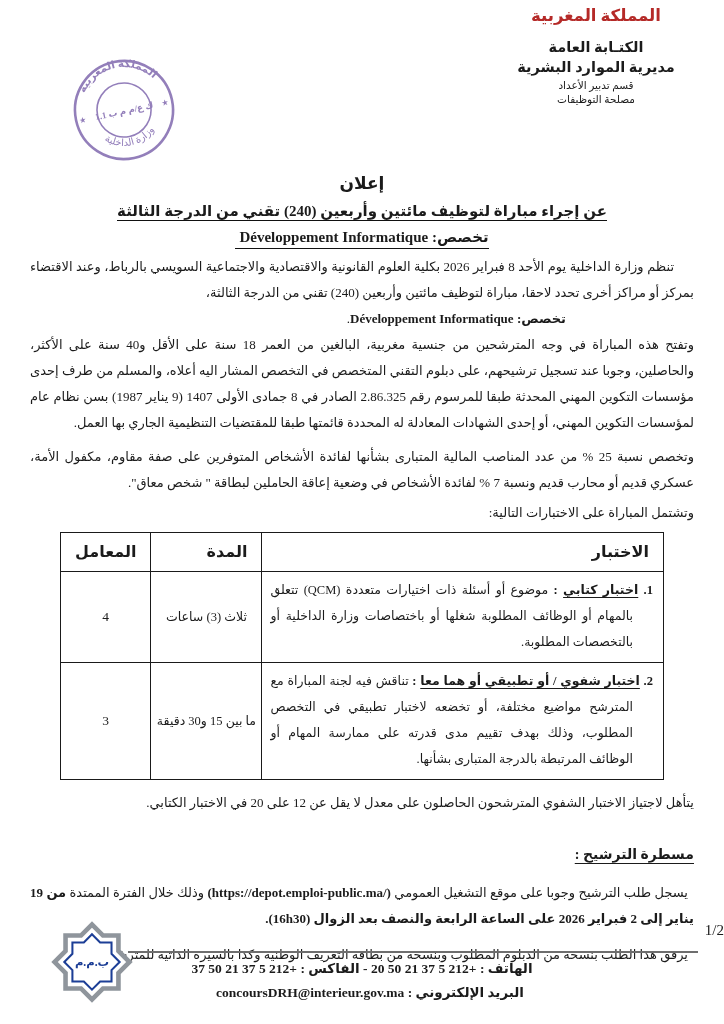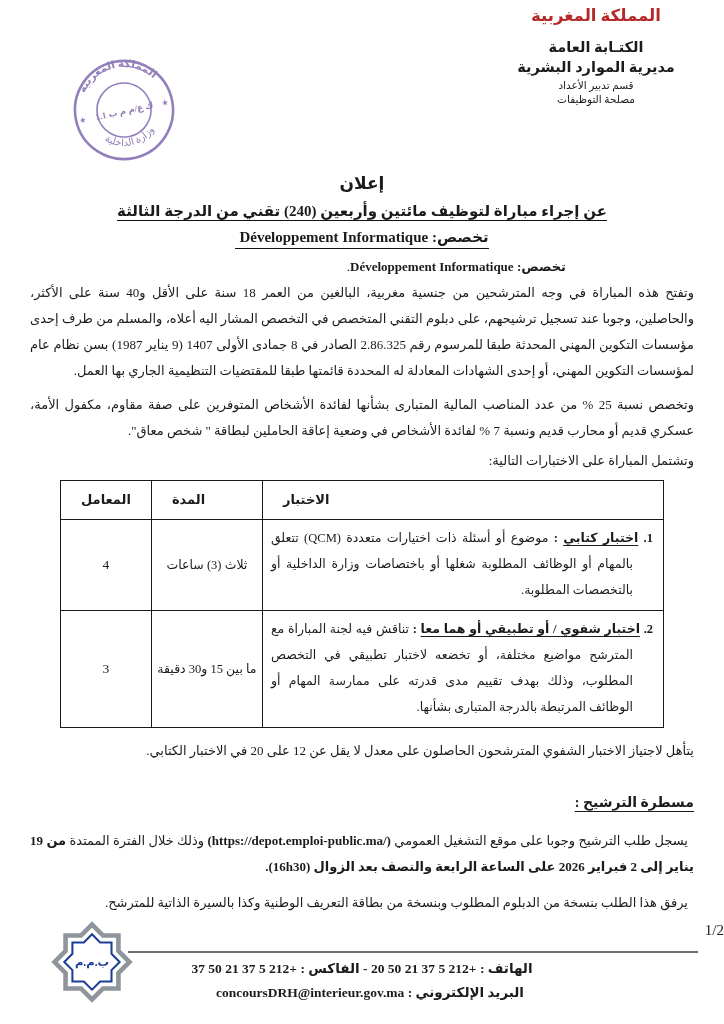--- a/index.html
+++ b/index.html
@@ -29,21 +29,21 @@
            font-size:13px;line-height:26px;}
   .content p{margin:0;}
   .p1{text-indent:20px;}
   .p1-tail{text-align:right;padding-left:0;padding-right:128px;margin-bottom:8px;}
   .p2{margin-bottom:8px !important;}
   .p3{margin-bottom:4px !important;}
   .tests-intro{margin-bottom:6px !important;}
   
   .doc-table{border-collapse:collapse;width:604px;margin:4px 30px 0 30px;direction:rtl;}
   .doc-table th,.doc-table td{border:1.8px solid #1a1a1a;}
-  .doc-table th{font-size:13px;font-weight:bold;padding:6px 20px;text-align:left;}
+  .doc-table th{font-size:16px;font-weight:bold;padding:6px 14px;text-align:right;}
   td.test-cell{padding:5px 10px 7px 8px;font-size:12.5px;line-height:26px;text-align:justify;}
   td.dur-cell{width:106px;text-align:center;font-size:12.5px;line-height:24px;padding:2px;}
   td.coef-cell{width:56px;text-align:center;font-size:13.5px;padding:2px;}
   .hang{padding-right:20px;text-indent:-20px;display:block;}
   .bu{font-weight:bold;text-decoration:underline;text-underline-offset:3px;}
   .bold{font-weight:bold;}
   .qualify{margin-top:10px !important;}
   
   .proc-h{font-weight:bold;font-size:14px;text-decoration:underline;text-underline-offset:4px;
           margin:26px 0 12px 0 !important;}
@@ -92,20 +92,21 @@
   <div class="t1">إعلان</div>
   <div>
     <span class="t2">عن إجراء مباراة لتوظيف مائتين وأربعين (240) تقني من الدرجة الثالثة</span>
   </div>
   <div>
     <span class="t3"><span>تخصص:</span> <span class="fr ltr">Développement Informatique</span></span>
   </div>
 </div>
 
 <div class="content">
+  <p class="p1"><span>تنظم وزارة الداخلية يوم الأحد 8 فبراير 2026 بكلية العلوم القانونية والاقتصادية والاجتماعية السويسي بالرباط، وعند الاقتضاء بمركز أو مراكز أخرى تحدد لاحقا، مباراة لتوظيف مائتين وأربعين (240) تقني من الدرجة الثالثة،</span></p>
   <p class="p1-tail"><span class="bold">تخصص: </span><span class="ltr bold">Développement Informatique</span><span>.</span></p>
   <p class="p2">وتفتح هذه المباراة في وجه المترشحين من جنسية مغربية، البالغين من العمر 18 سنة على الأقل و40 سنة على الأكثر، والحاصلين، وجوبا عند تسجيل ترشيحهم، على دبلوم التقني المتخصص في التخصص المشار اليه أعلاه، والمسلم من طرف إحدى مؤسسات التكوين المهني المحدثة طبقا للمرسوم رقم 2.86.325 الصادر في 8 جمادى الأولى 1407 (9 يناير 1987) بسن نظام عام لمؤسسات التكوين المهني، أو إحدى الشهادات المعادلة له المحددة قائمتها طبقا للمقتضيات التنظيمية الجاري بها العمل.</p>
   <p class="p3">وتخصص نسبة 25 % من عدد المناصب المالية المتبارى بشأنها لفائدة الأشخاص المتوفرين على صفة مقاوم، مكفول الأمة، عسكري قديم أو محارب قديم ونسبة 7 % لفائدة الأشخاص في وضعية إعاقة الحاملين لبطاقة " شخص معاق".</p>
   <p class="tests-intro">وتشتمل المباراة على الاختبارات التالية:</p>
 
   <table class="doc-table">
     <tbody>
         <tr>
       <th>الاختبار</th>
       <th class="dur-cell">المدة</th>

